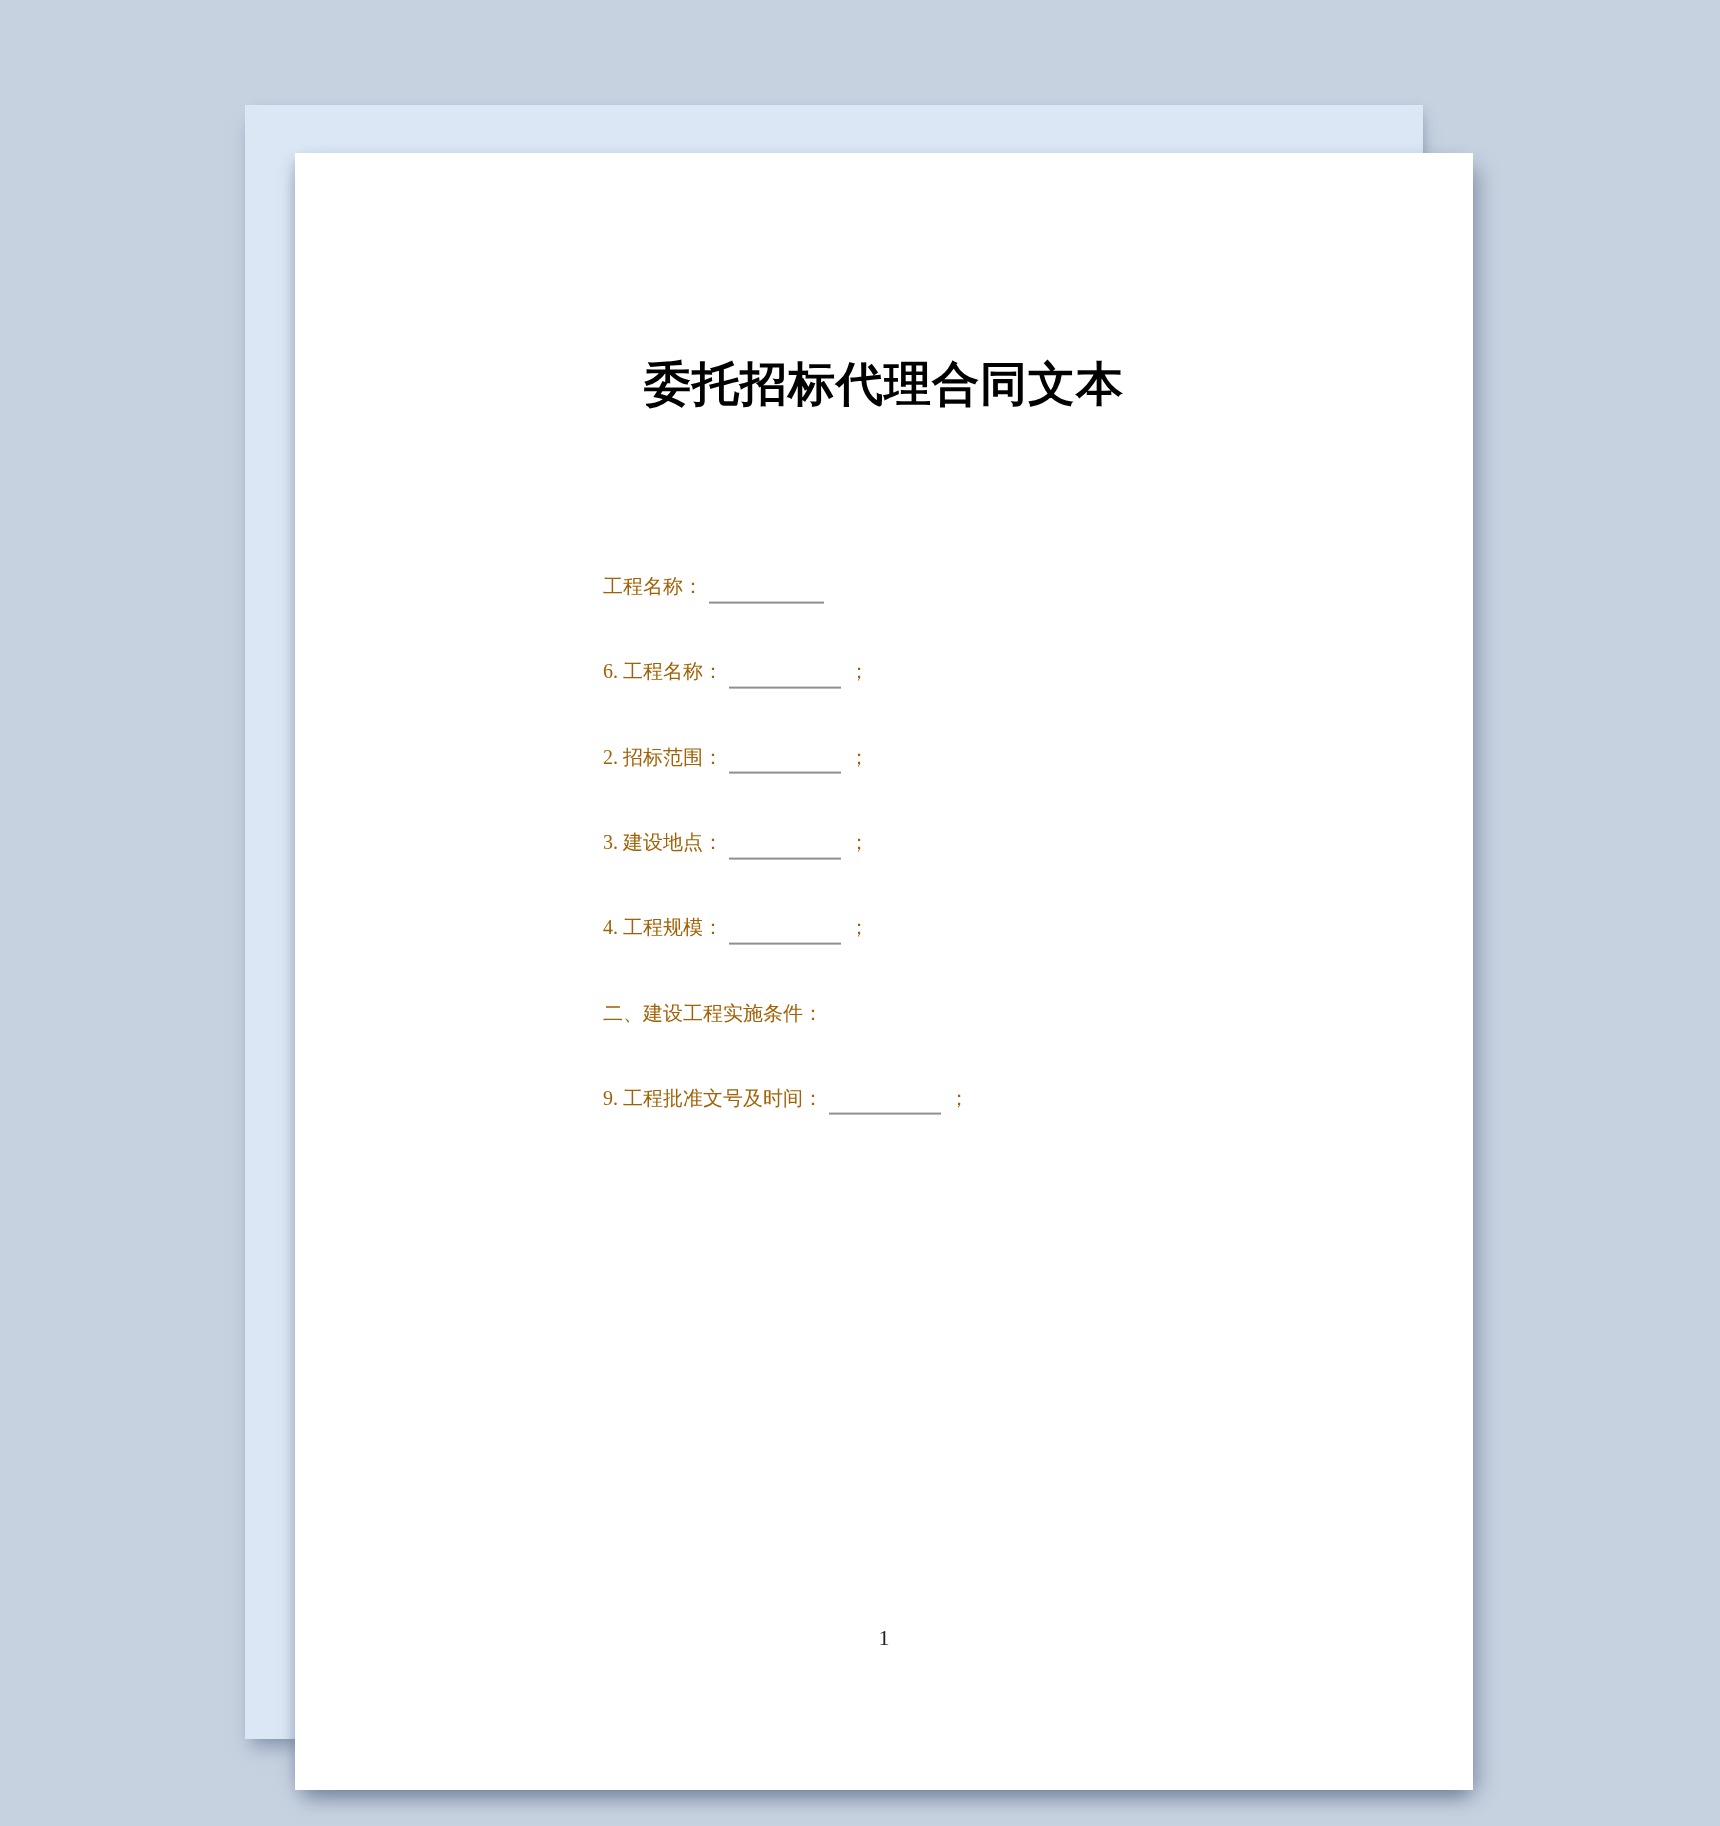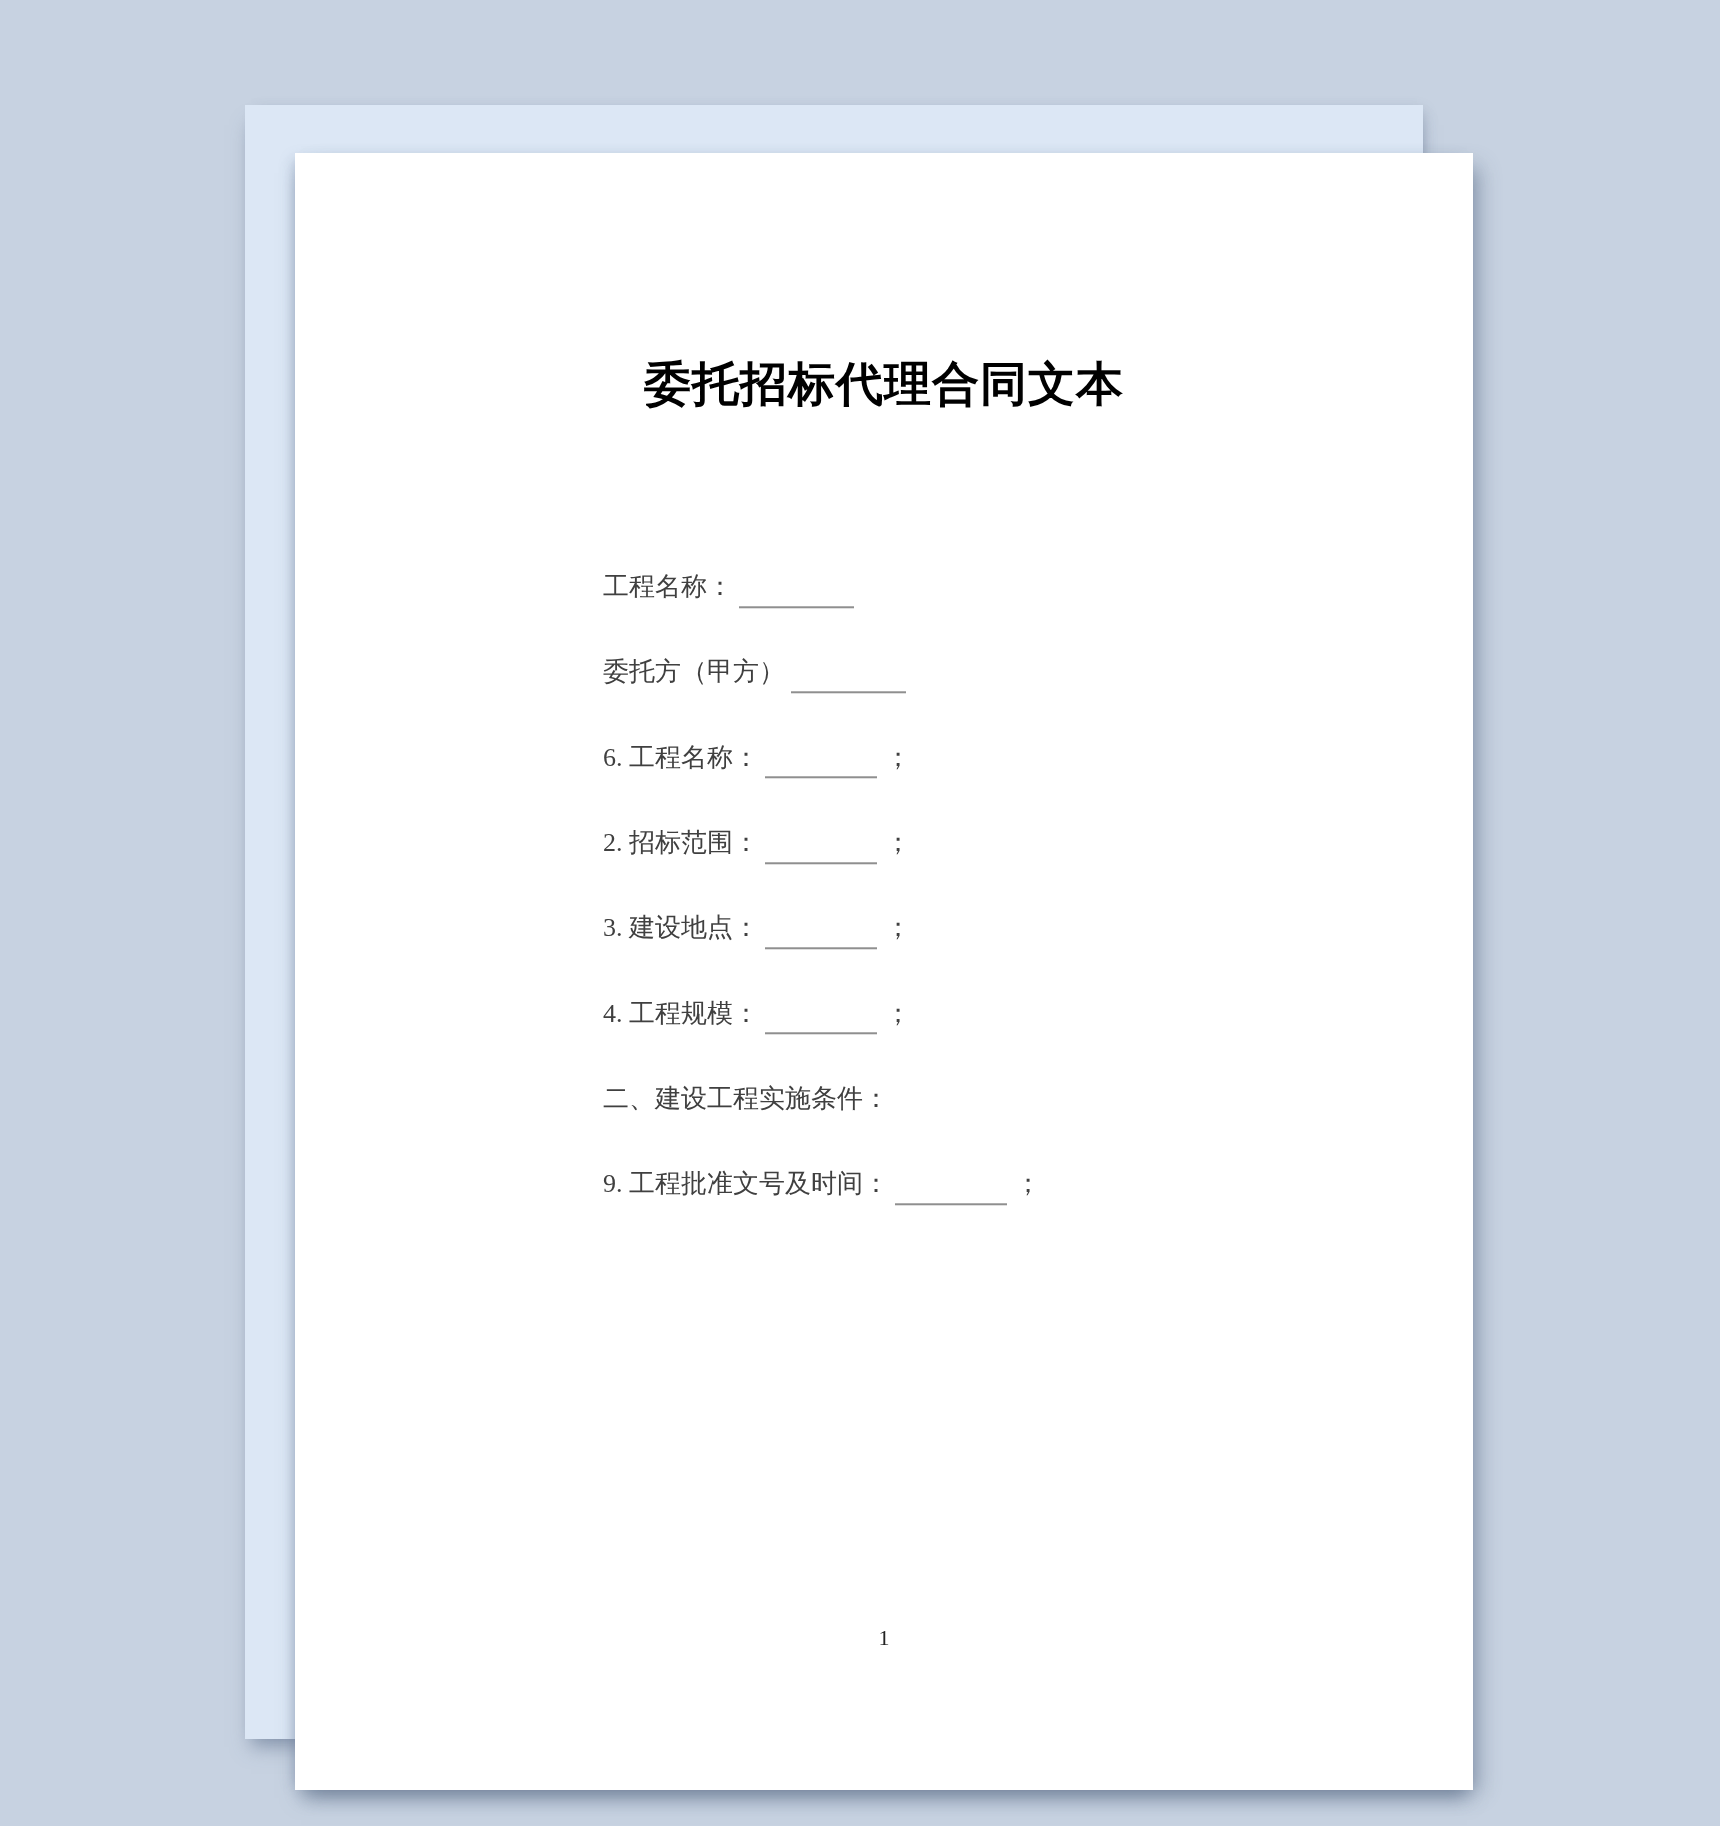--- a/index.html
+++ b/index.html
@@ -49,22 +49,22 @@
     font-size: 47px;
     line-height: 1.1;
     letter-spacing: 1px;
     color: #000000;
   }
   .content {
     position: absolute;
     top: 391px;
     left: 308px;
     right: 30px;
-    font-size: 26px;
-    color: #404040;
+    font-size: 20px;
+    color: #a16207;
   }
   .line {
     height: 85.3px;
     display: flex;
     align-items: center;
     white-space: nowrap;
   }
   .blank {
     display: inline-block;
     height: 1em;
@@ -97,24 +97,20 @@
 
     <h1 class="doc-title">委托招标代理合同文本</h1>
 
     <div class="content">
 
       <div class="line">
         <span>工程名称：</span>
         <span class="blank w115"></span>
       </div>
 
-      <div class="line">
-        <span>委托方（甲方）</span>
-        <span class="blank w115"></span>
-      </div>
 
 
 
 
       <div class="line">
         <span>6. 工程名称：</span>
         <span class="blank w112"></span>
         <span class="tail">；</span>
       </div>
 

